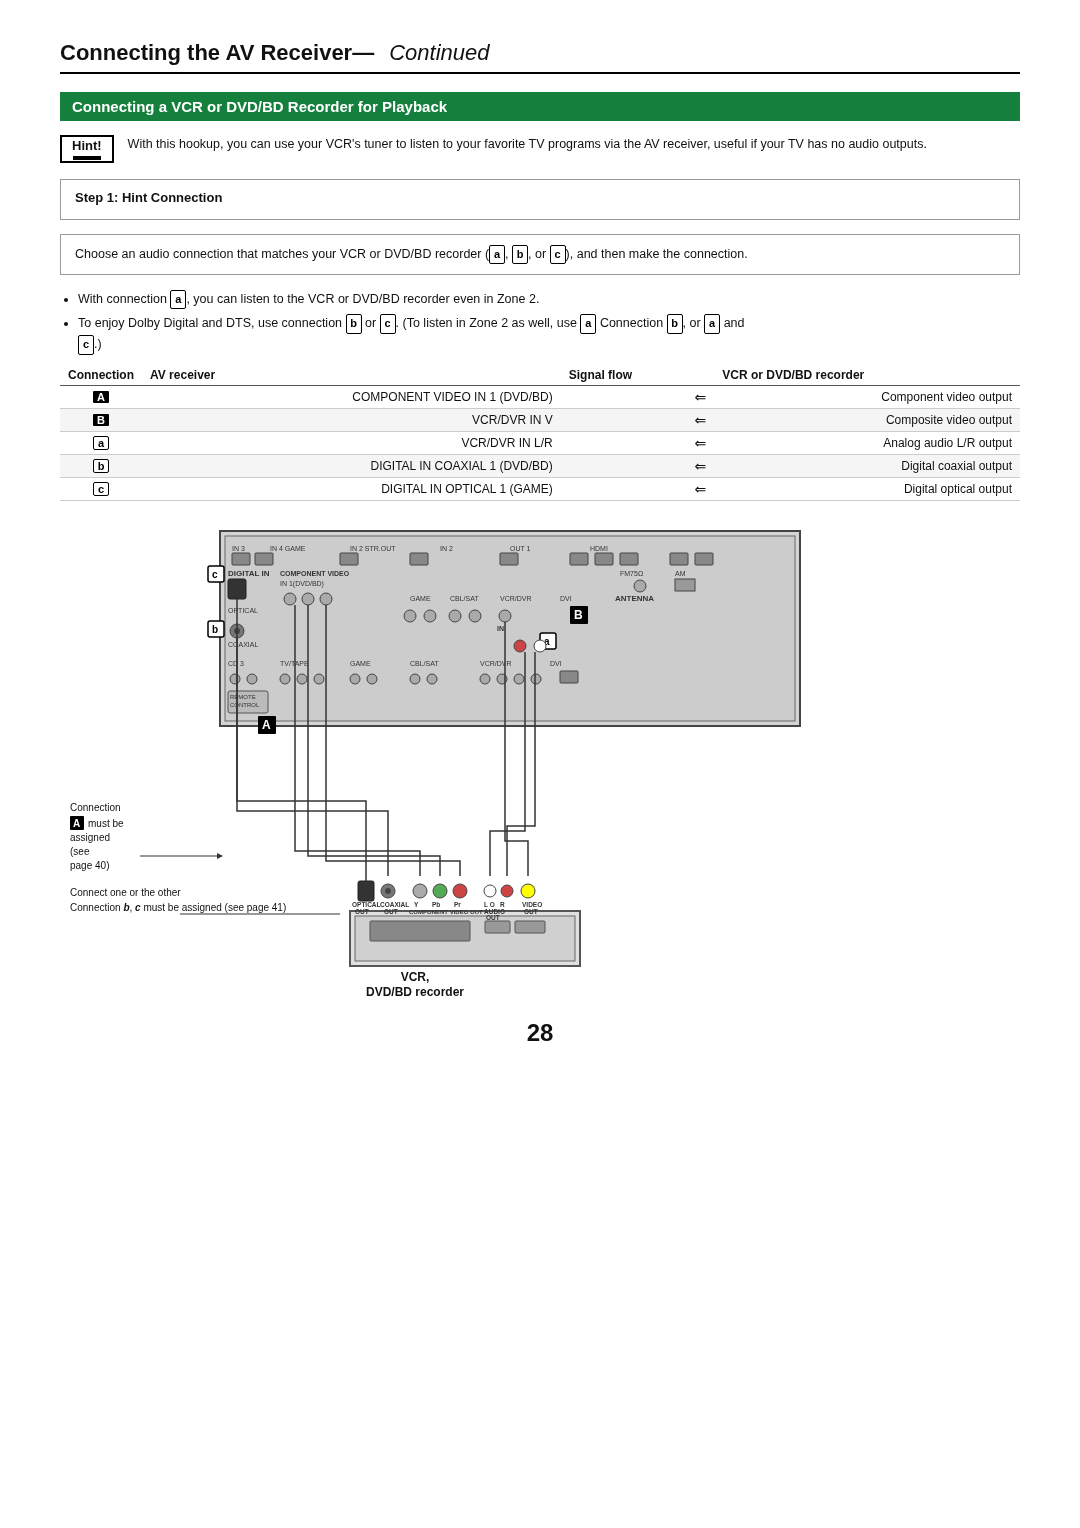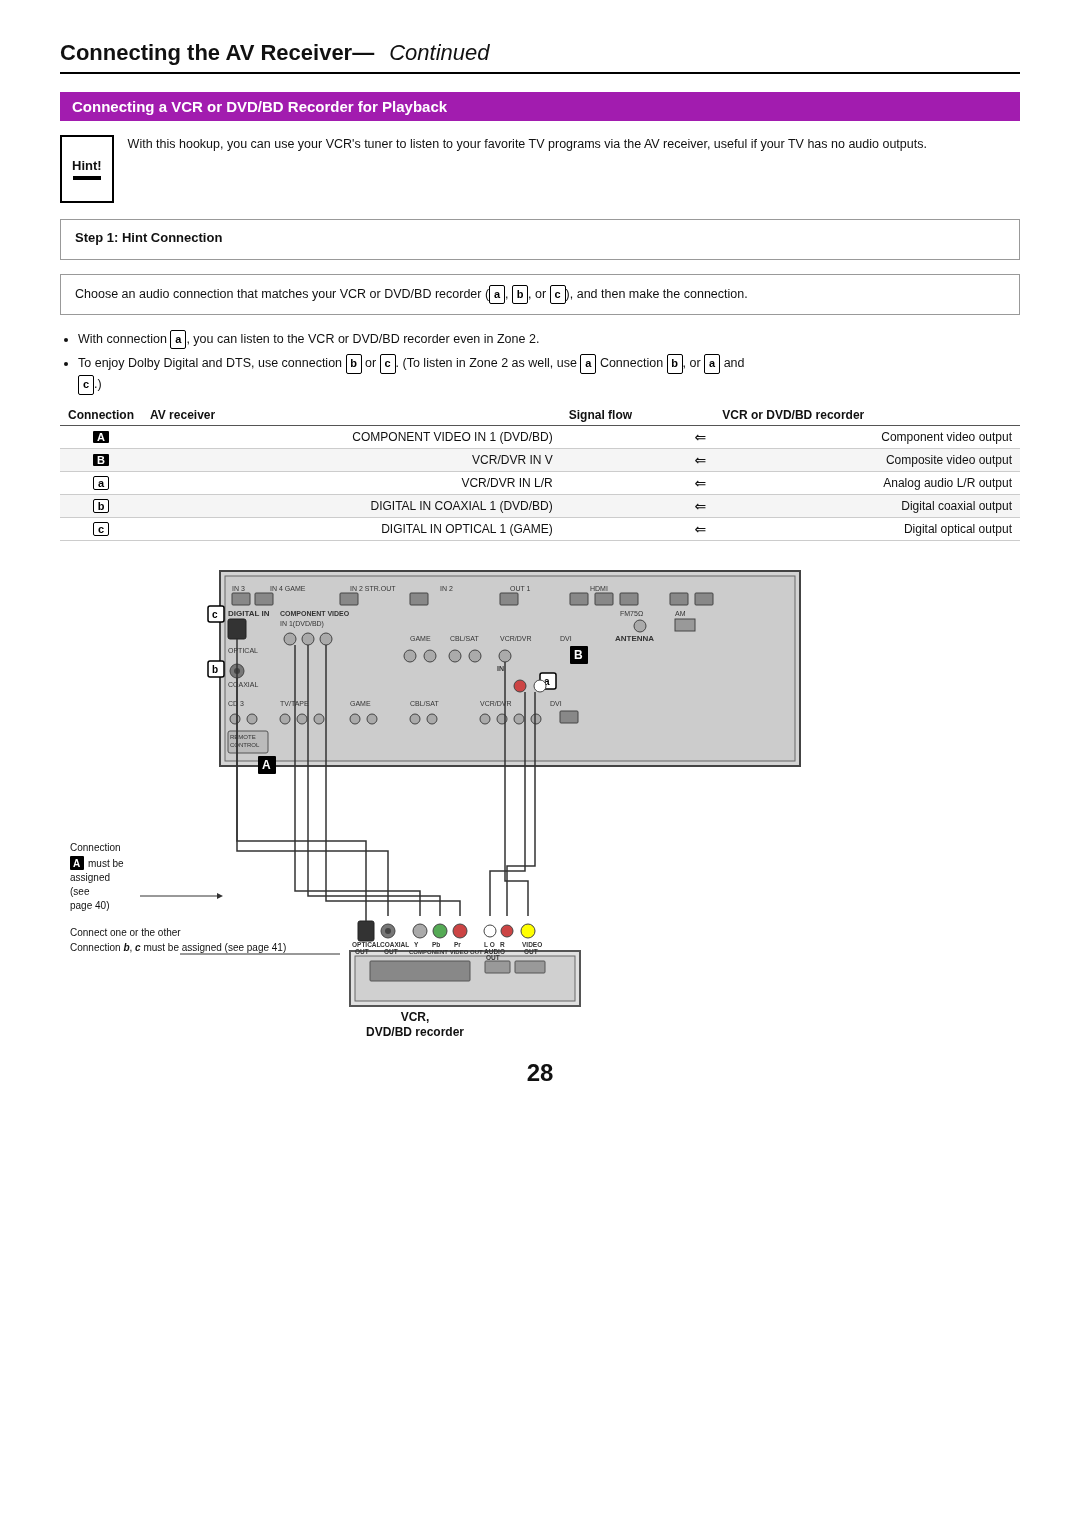--- a/index.html
+++ b/index.html
@@ -20,37 +20,37 @@
       padding-bottom: 6px;
       margin-bottom: 18px;
     }
     .page-title em {
       font-style: italic;
       font-weight: normal;
       margin-left: 15px;
     }
 
     .section-header {
-      background: #a21caf;
+      background: #15803d;
       color: #fff;
       font-size: 15px;
       font-weight: bold;
       padding: 6px 12px;
       margin-bottom: 14px;
     }
 
     .hint-box {
       display: flex;
       align-items: flex-start;
       gap: 14px;
       margin-bottom: 16px;
     }
     .hint-label {
       border: 2px solid #000;
-      padding: 21px 10px;
+      padding: 1px 10px;
       font-weight: bold;
       font-size: 13px;
       white-space: nowrap;
       min-width: 50px;
       text-align: left;
       position: relative;
     }
     .hint-label::after {
       content: '';
       display: block;

